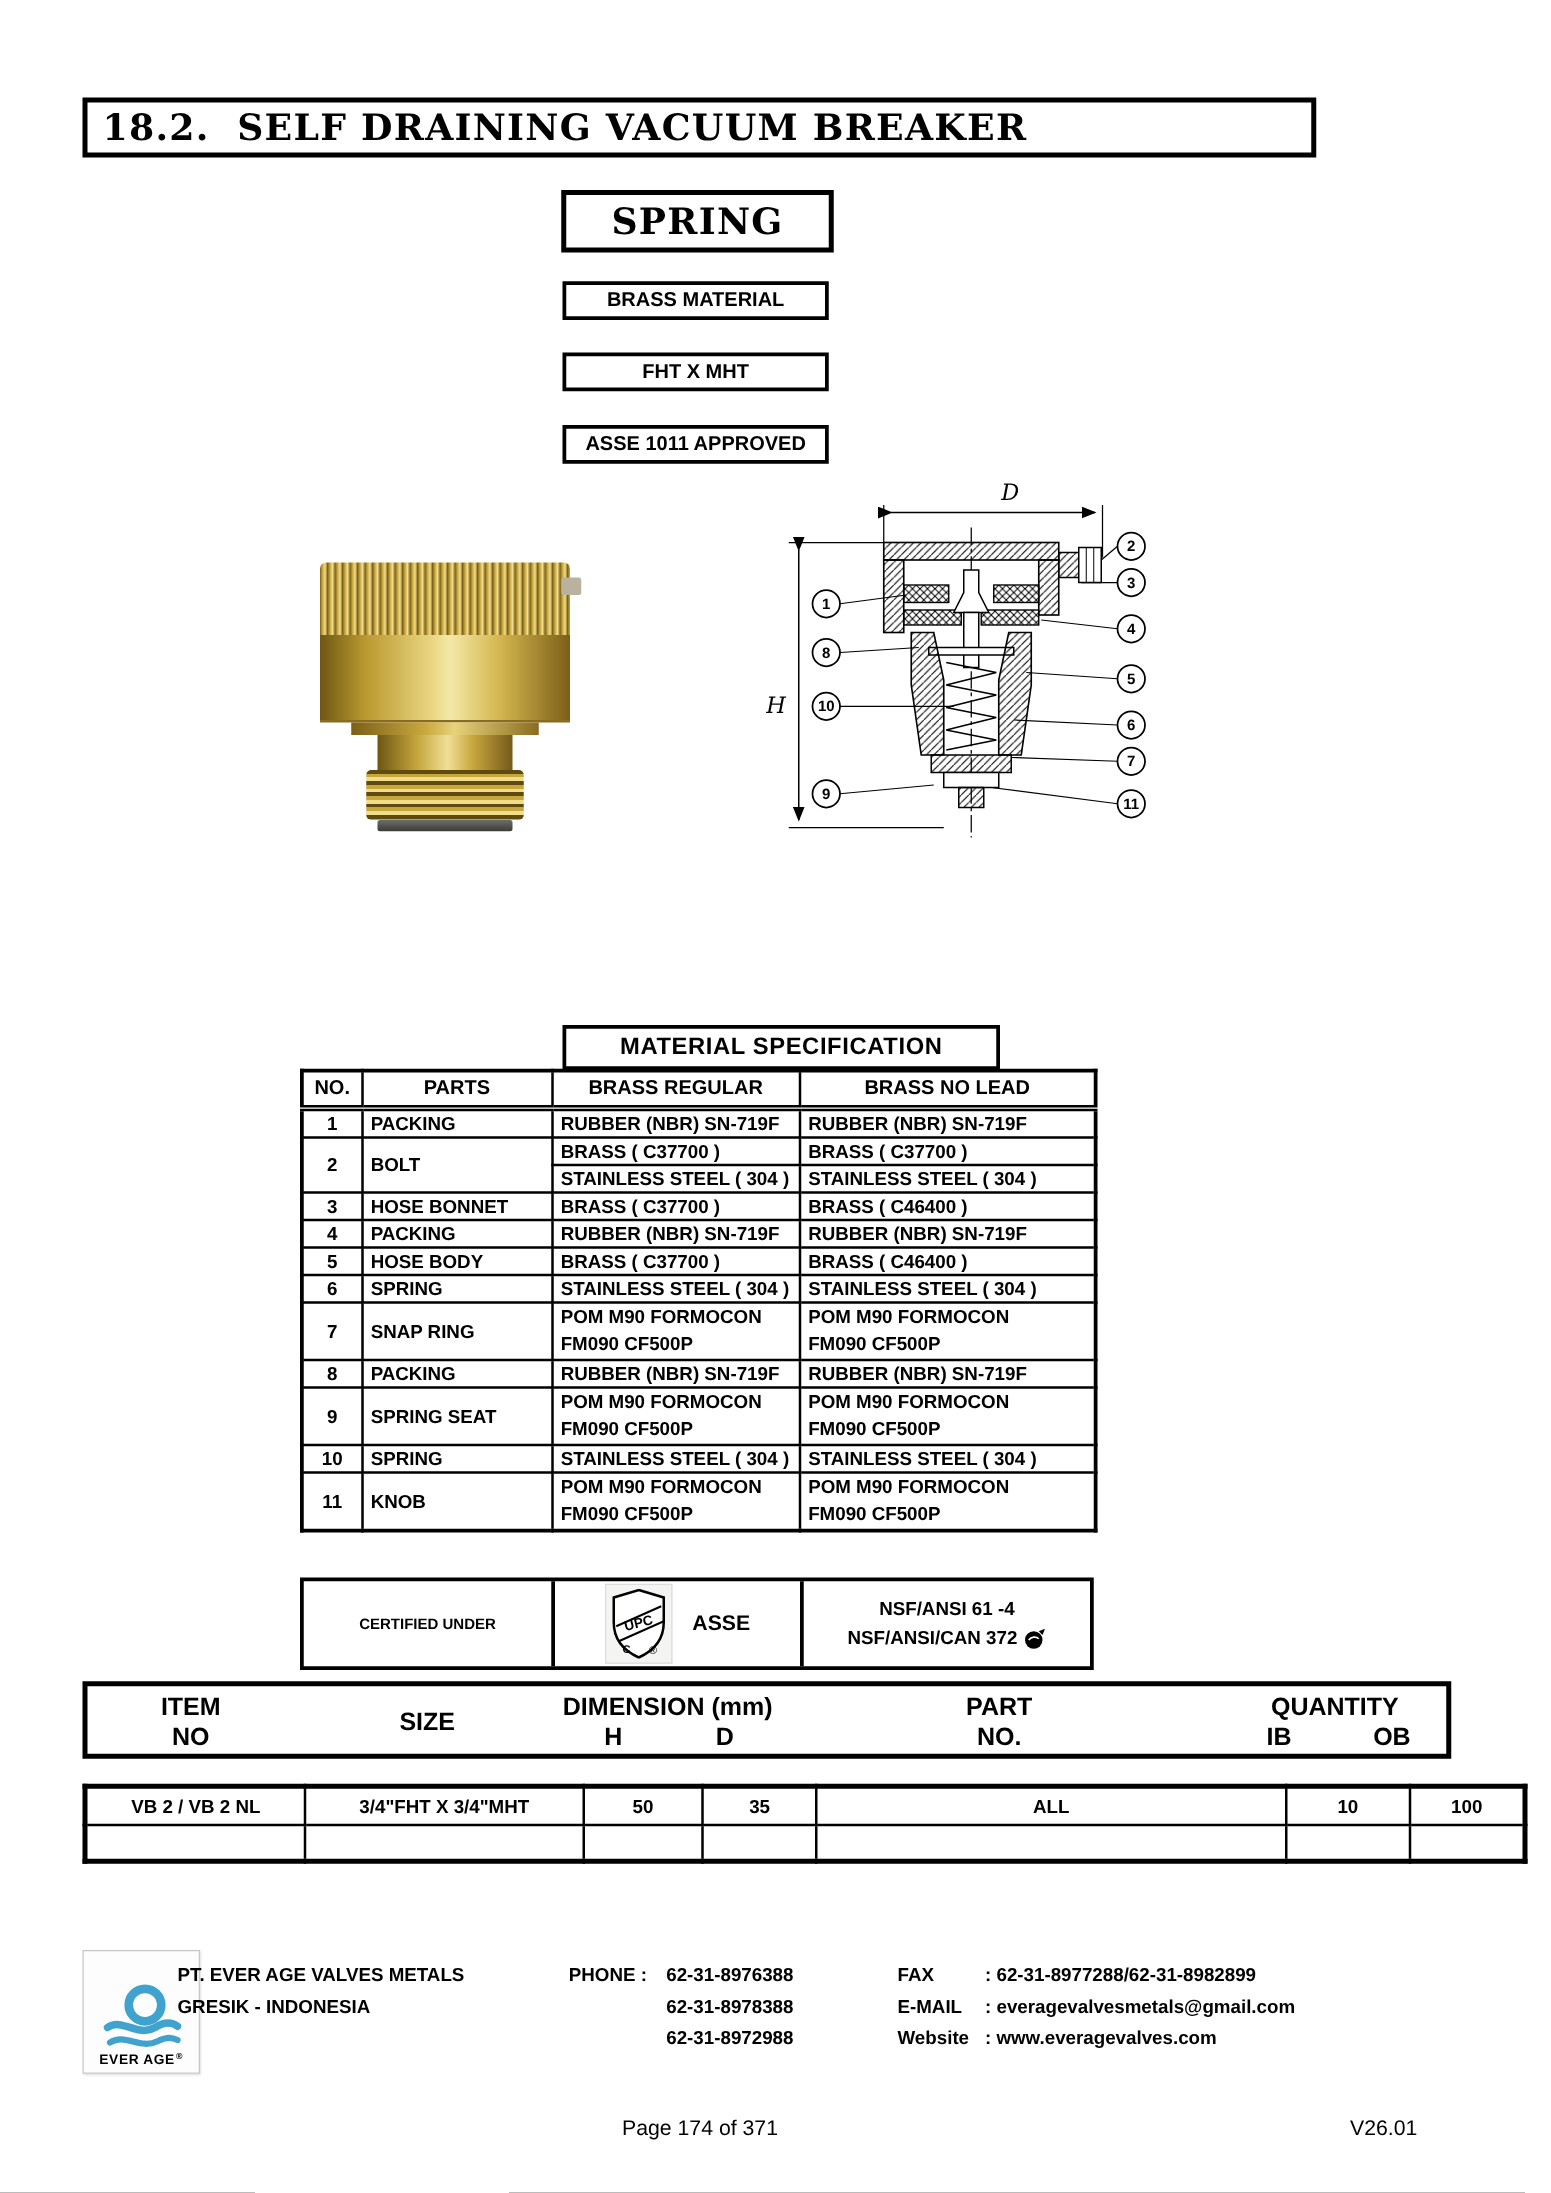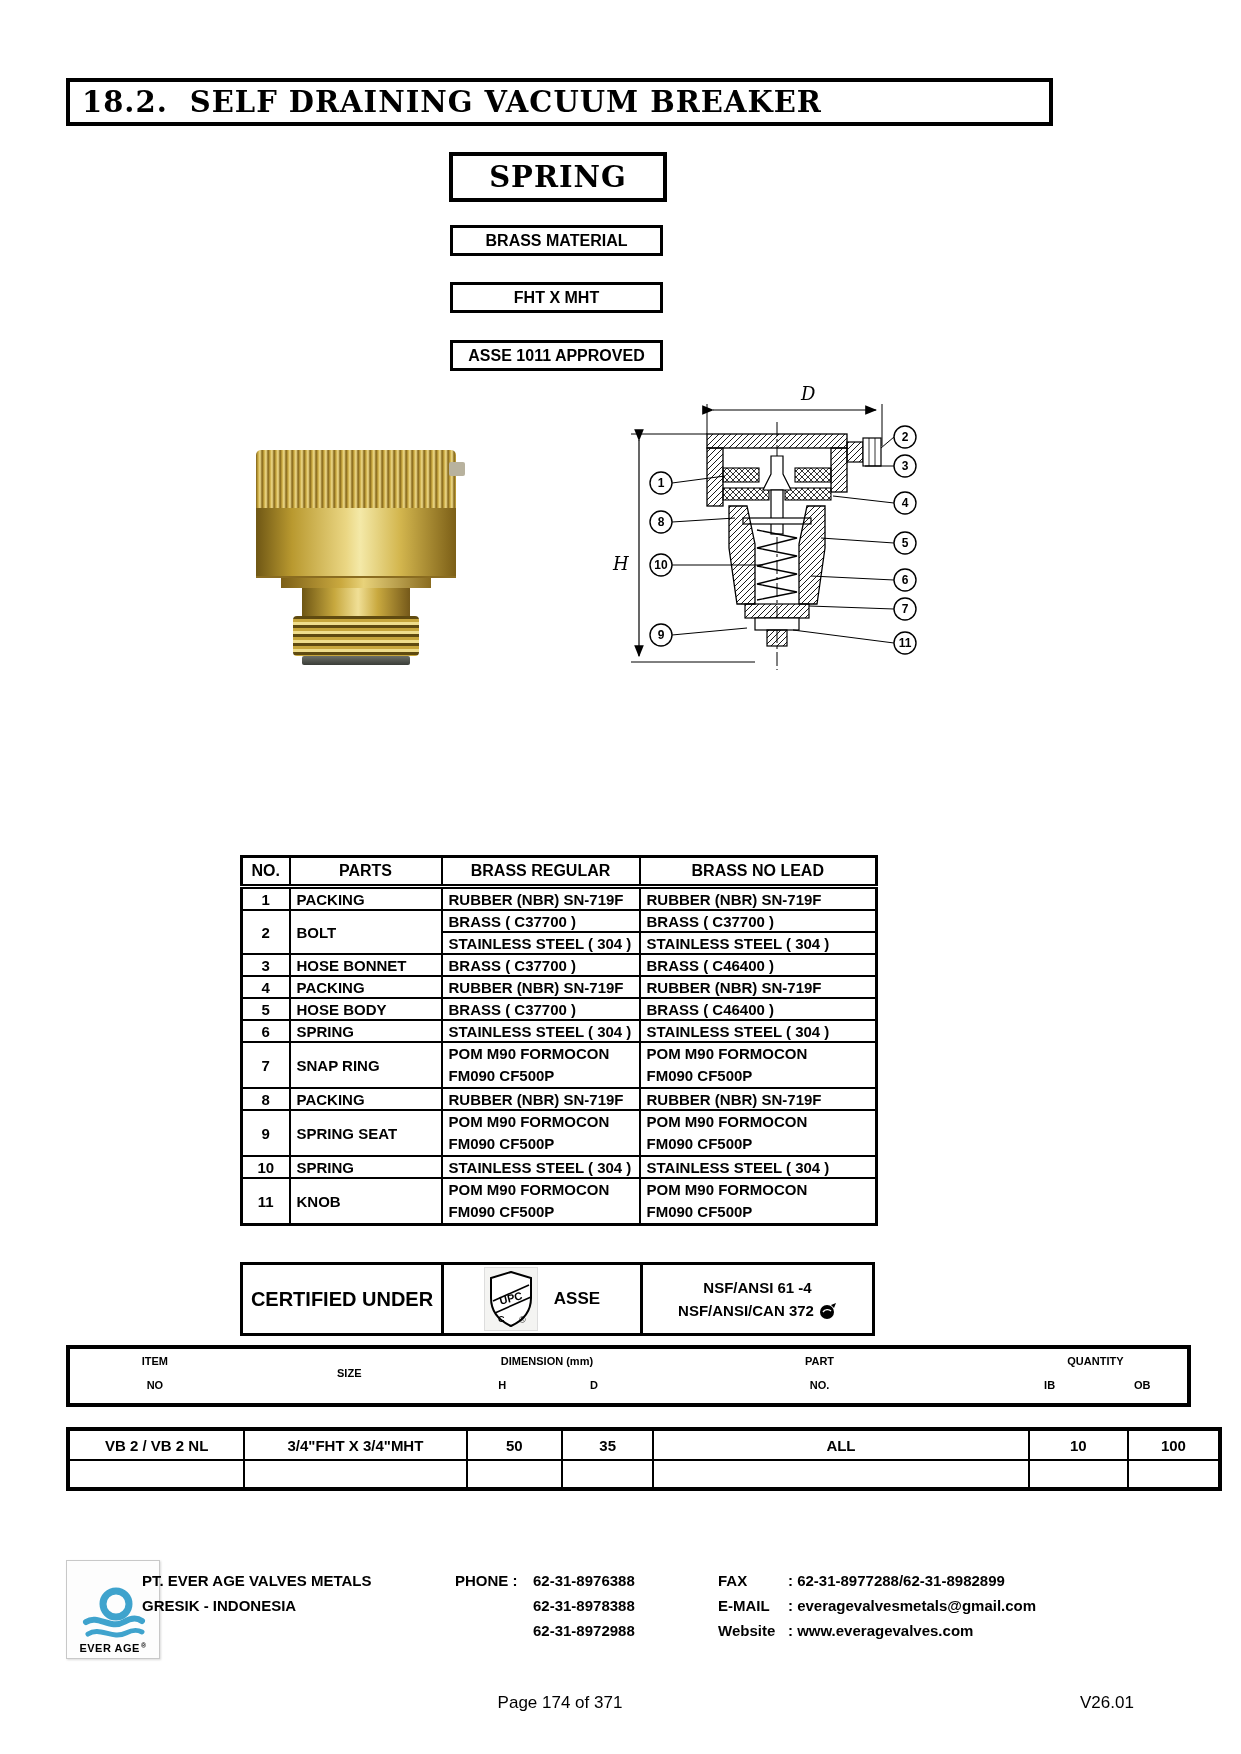--- a/index.html
+++ b/index.html
@@ -39,28 +39,28 @@
   .spec-table th{height:26px;font-size:16px;text-align:center;border-bottom:5px double #000;}
   .spec-table td{height:20px;}
   .spec-table .c{text-align:center;}
   .spec-table tr.single td{height:20px;}
   .spec-table td.dbl{height:44px;}
   .spec-table td.dbl div{line-height:22px;}
   .outer3{border:3px solid #000;}
   
   .cert-box{left:240px;top:1262px;width:629px;height:68px;border:3px solid #000;display:flex;}
   .cert-cell{display:flex;align-items:center;justify-content:center;height:100%;}
-  .cert-c1{width:198px;border-right:3px solid #000;font-size:20px;font-weight:700;}
+  .cert-c1{width:198px;border-right:3px solid #000;font-size:12px;font-weight:700;}
   .cert-c2{width:196px;border-right:3px solid #000;gap:16px;}
   .cert-c3{flex:1;flex-direction:column;gap:6px;font-size:15px;font-weight:700;}
   .upc-panel{width:52px;height:62px;background:#f4f4f2;border:1px solid #ddd;display:flex;align-items:center;justify-content:center;}
   .asse{font-size:17px;font-weight:700;}
   .nsf-line{display:flex;align-items:flex-start;gap:5px;}
   
-  .order-head{left:66px;top:1345px;width:1087px;height:54px;border:4px solid #000;position:absolute;font-weight:700;font-size:11px;padding-left:30px;}
+  .order-head{left:66px;top:1345px;width:1087px;height:54px;border:4px solid #000;position:absolute;font-weight:700;font-size:20px;}
   .oh{position:absolute;transform:translateX(-50%);white-space:nowrap;}
   .order-data{left:66px;top:1427px;width:1156px;border-collapse:collapse;table-layout:fixed;}
   .order-data td{border:2px solid #000;font-weight:700;font-size:15px;text-align:center;height:26px;white-space:nowrap;overflow:hidden;}
   .order-data tr.empty td{height:24px;}
   .thick{border:4px solid #000;}
   
   .logo-box{left:66px;top:1560px;width:92px;height:97px;border:1px solid #c8c8c8;background:#fdfdfd;
             box-shadow:1px 1px 2px rgba(0,0,0,.15);display:flex;flex-direction:column;align-items:center;justify-content:flex-end;}
   .logo-text{font-size:11px;font-weight:700;letter-spacing:.5px;margin-bottom:4px;display:flex;align-items:flex-start;gap:1px;}
   .logo-text sup{font-size:7px;}
@@ -206,20 +206,23 @@
       <circle cx="310" cy="231" r="11" fill="#fff" stroke="#000" stroke-width="1.4"></circle>
       <text x="310" y="235" font-size="12" font-weight="bold" text-anchor="middle">7</text>
     </g>
     <g>
       <line x1="198" y1="252" x2="299" y2="265" stroke="#000" stroke-width="1"></line>
       <circle cx="310" cy="265" r="11" fill="#fff" stroke="#000" stroke-width="1.4"></circle>
       <text x="310" y="269" font-size="12" font-weight="bold" text-anchor="middle">11</text>
     </g>
   </svg>
 
+  <div class="abs spec-head">
+    <span>MATERIAL SPECIFICATION</span>
+  </div>
 
   <table class="abs spec-table outer3">
     <colgroup>
         <col style="width:48px">
         <col style="width:152px">
         <col style="width:198px">
         <col style="width:237px">
       </colgroup>
     <thead>
       <tr>

